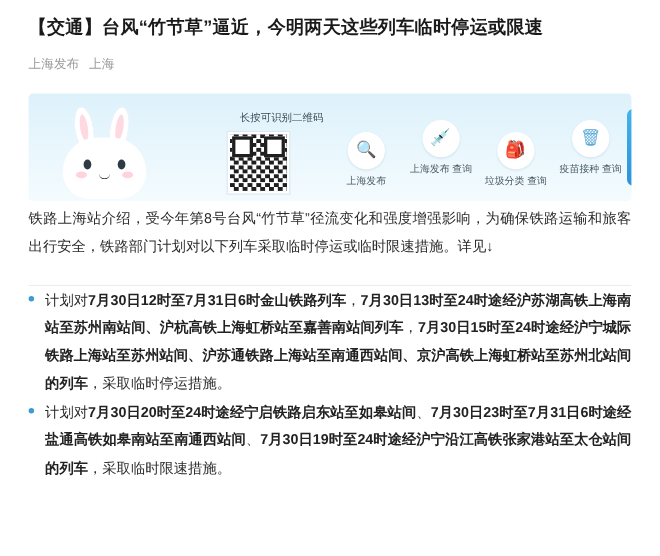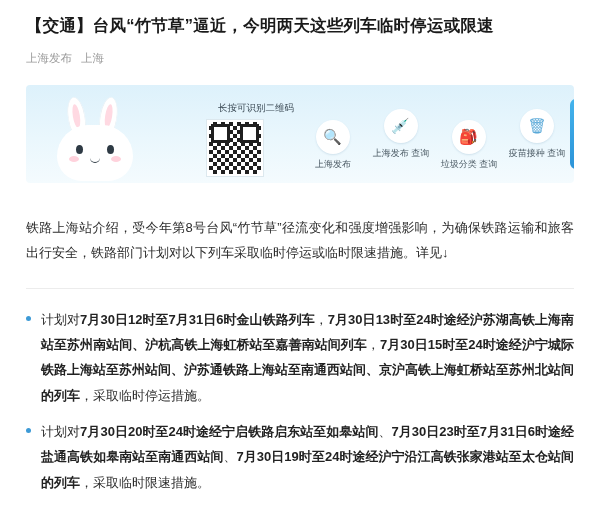--- a/index.html
+++ b/index.html
@@ -195,41 +195,40 @@
     display: flex;
     flex-direction: column;
     align-items: center;
     justify-content: center;
     text-align: center;
     font-weight: bold;
   }
 
   
   .intro {
-    margin-top: 32px;
+    margin-top: 3px;
     font-size: 13px;
     line-height: 1.95;
     color: #2b2b2b;
     text-align: justify;
   }
   .divider {
     margin-top: 22px;
     height: 1px;
     background: #ececec;
   }
   .bullet-block {
-    margin-top: 18px;
     display: flex;
     gap: 10px;
     font-size: 13px;
     line-height: 1.95;
     color: #2b2b2b;
     text-align: justify;
   }
-  .bullet-block.second { margin-top: 11px; }
+  .bullet-block.second { margin-top: 1px; }
   .dot {
     flex: 0 0 auto;
     width: 5px;
     height: 5px;
     border-radius: 50%;
     background: #3d9ad6;
     margin-top: 9px;
   }
   .bullet-text b {
     font-weight: bold;

